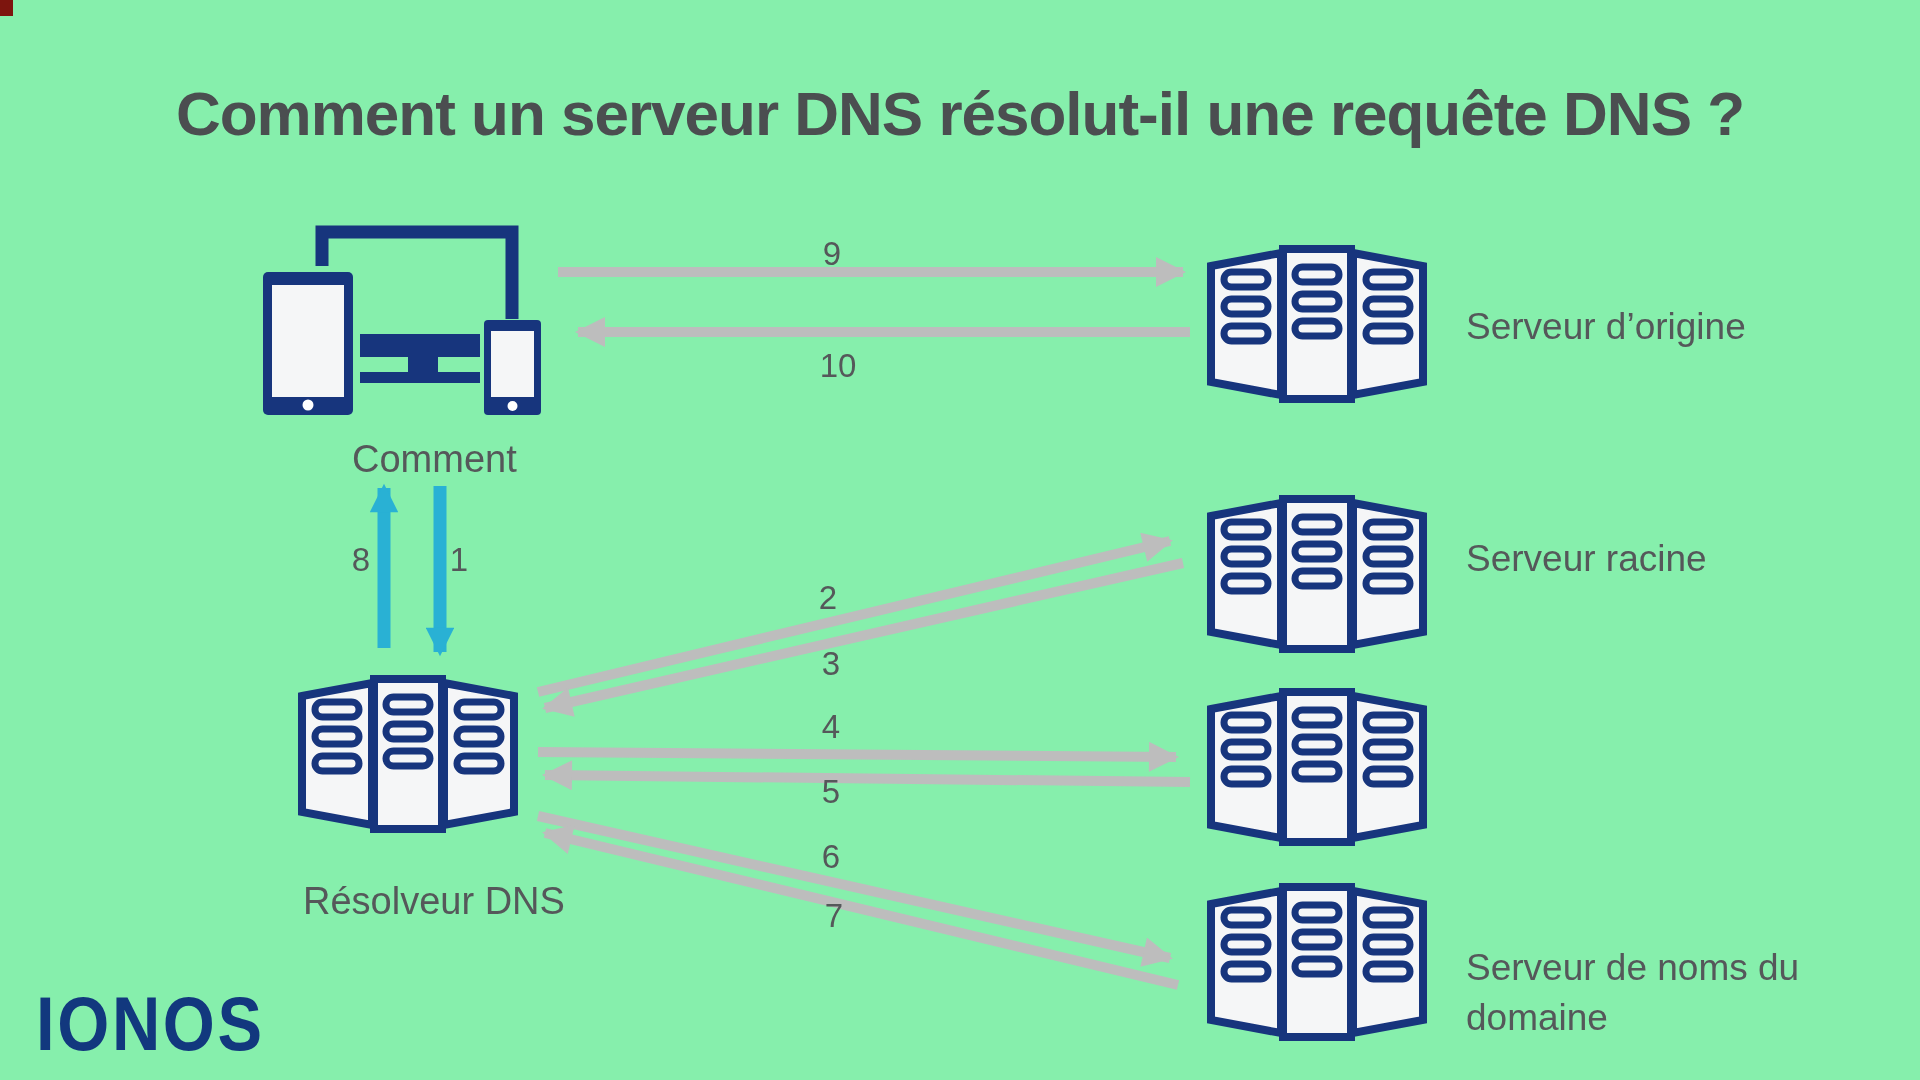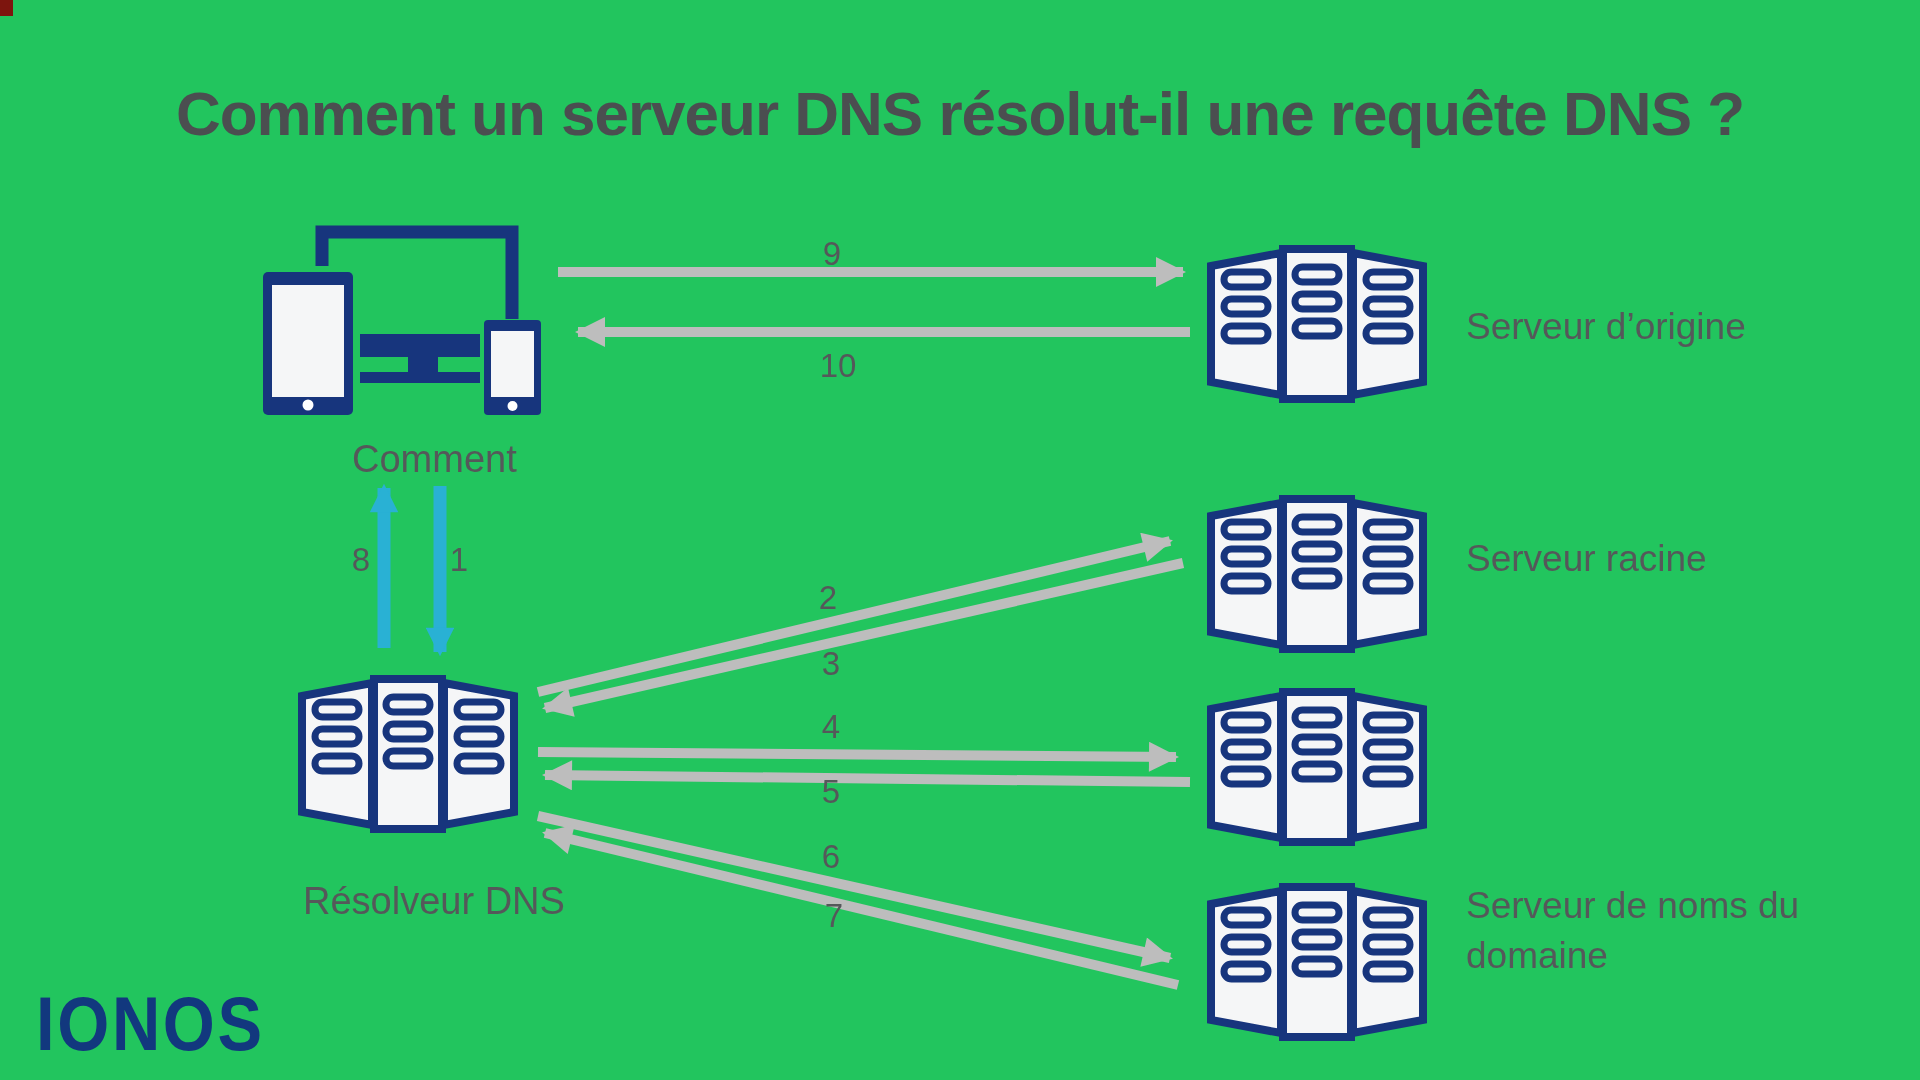--- a/index.html
+++ b/index.html
@@ -1,16 +1,16 @@
 <!DOCTYPE html>
 <html><head>
 <meta charset="utf-8">
 <style>
   html,body{margin:0;padding:0;background:#f5f6f7;}
-  .canvas{position:relative;width:1920px;height:1080px;background:#22c55e;overflow:hidden;
+  .canvas{position:relative;width:1920px;height:1080px;background:#86efac;overflow:hidden;
           font-family:"Liberation Sans", sans-serif;}
   .corner-mark{position:absolute;left:0;top:0;width:13px;height:16px;background:#7d150e;}
   .title{position:absolute;left:0;top:78px;width:100%;margin:0;text-align:center;
          font-size:62px;font-weight:700;letter-spacing:-1px;color:#4b4e50;}
   .overlay{position:absolute;left:0;top:0;width:1920px;height:1080px;}
   .icon{position:absolute;}
   .label{position:absolute;color:#55585a;}
   .node-label{font-size:38px;}
   .srv-label{left:1466px;font-size:37px;line-height:1.35;width:385px;}
   .num{position:absolute;transform:translate(-50%,-50%);font-size:33px;color:#55585a;}
@@ -108,21 +108,21 @@
     </svg>
   <svg class="icon" style="left:1203px;top:878px" width="228" height="168">
       <use href="#server-symbol"></use>
     </svg>
 
   <div class="label node-label" style="left:352px;top:438px">Comment</div>
   <div class="label srv-label" style="top:302px">Serveur d’origine</div>
 
   <div class="label node-label" style="left:303px;top:880px">Résolveur DNS</div>
   <div class="label srv-label" style="top:534px">Serveur racine</div>
-  <div class="label srv-label" style="top:881px">Serveur de noms du domaine</div>
+  <div class="label srv-label" style="top:943px">Serveur de noms du domaine</div>
 
   <span class="num" style="left:459px;top:560px">1</span>
   <span class="num" style="left:828px;top:598px">2</span>
   <span class="num" style="left:831px;top:664px">3</span>
   <span class="num" style="left:831px;top:727px">4</span>
   <span class="num" style="left:831px;top:792px">5</span>
   <span class="num" style="left:831px;top:857px">6</span>
   <span class="num" style="left:834px;top:916px">7</span>
   <span class="num" style="left:361px;top:560px">8</span>
   <span class="num" style="left:832px;top:254px">9</span>

